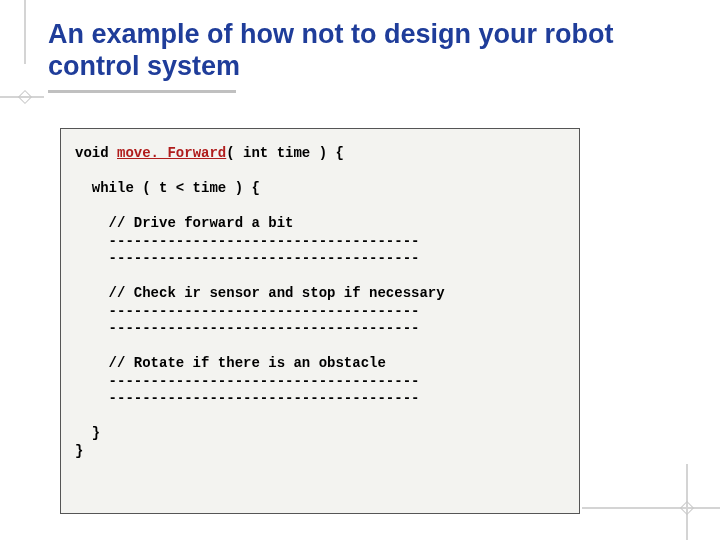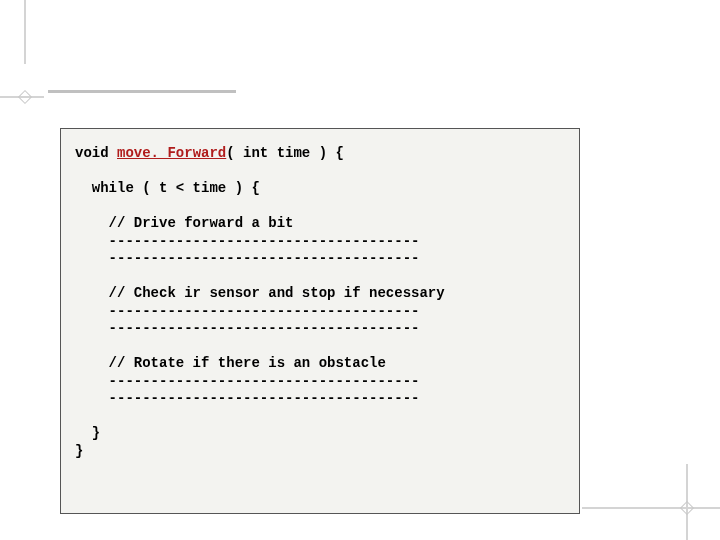--- a/index.html
+++ b/index.html
@@ -109,20 +109,21 @@
 </style>
 </head>
 <body>
 
 <div class="slide">
 
   <div class="deco-vline-top"></div>
   <div class="deco-hline-top"></div>
   <div class="corner-square corner-top"></div>
 
+  <div class="title">An example of how not to design your robot control system</div>
   <div class="title-underline"></div>
 
   <div class="code-box"><span>void </span><span class="fn">move. Forward</span><span>( int time ) {</span>
 
 <span>  while ( t &lt; time ) {</span>
 
 <span>    // Drive forward a bit</span>
 <span>    -------------------------------------</span>
 <span>    -------------------------------------</span>
 

